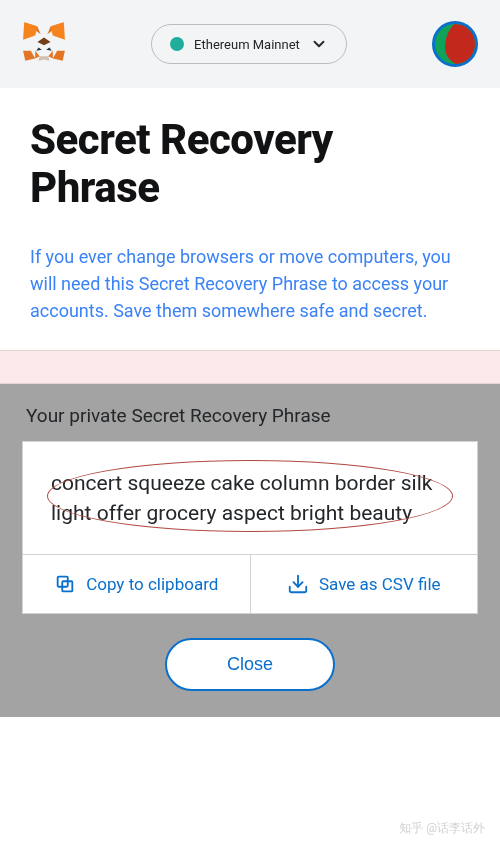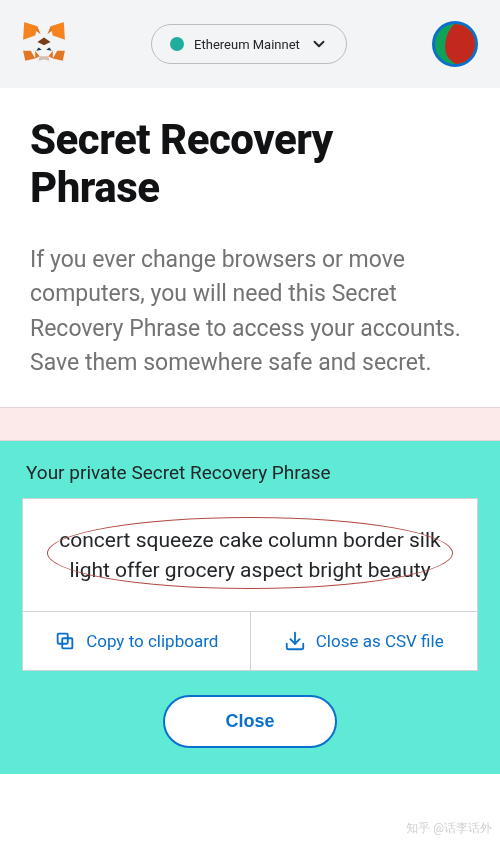--- a/index.html
+++ b/index.html
@@ -59,50 +59,49 @@
   }
   h1 {
     font-size: 42px;
     line-height: 1.15;
     letter-spacing: -0.5px;
     color: #111214;
     font-weight: 800;
     margin-bottom: 30px;
   }
   .desc {
-    font-size: 23px;
+    font-size: 18px;
     line-height: 1.5;
-    color: #737373;
+    color: #3b82f6;
   }
   .pink-strip {
     margin-top: 26px;
     height: 34px;
     background: #fceaea;
     border-top: 1px solid #e6d3d3;
     border-bottom: 1px solid #e6d3d3;
   }
   .phrase-section {
-    background: #5eead4;
+    background: #a3a3a3;
     padding: 20px 22px 26px 22px;
   }
   .phrase-label {
     font-size: 19px;
     color: #24272a;
     margin-bottom: 14px;
     padding-left: 4px;
   }
   .phrase-box {
     border: 1.5px solid #cfd3d8;
     background: #fff;
   }
   .phrase-text {
     padding: 26px 28px;
     font-size: 21px;
     line-height: 1.45;
-    text-align: center;
     color: #24272a;
     position: relative;
   }
   .ellipse-marker {
     position: absolute;
     left: 24px; right: 24px;
     top: 18px; bottom: 22px;
     border: 1px solid #b34a44;
     border-radius: 50%;
     pointer-events: none;
@@ -132,28 +131,28 @@
   .close-wrap {
     display: flex;
     justify-content: center;
     padding-top: 24px;
   }
   .close-btn {
     border: 2px solid #0b6fcc;
     color: #0b6fcc;
     background: #fff;
     font-size: 18px;
-    font-weight: 700;
+    font-weight: 400;
     padding: 14px 60px;
     border-radius: 999px;
     cursor: pointer;
   }
   .watermark {
     position: fixed;
-    right: 8px; bottom: 8px;
+    right: 15px; bottom: 8px;
     font-size: 12px;
     color: #d0d0d0;
   }
 </style>
 </head>
 <body>
 
 <div class="header">
   <div class="fox-logo">
     <svg viewBox="0 0 40 40">
@@ -211,21 +210,21 @@
         <span>Copy to clipboard</span>
       </div>
       <div class="action-btn">
         <span class="icon-sm">
           <svg viewBox="0 0 24 24" fill="none" stroke="#0b6fcc" stroke-width="2" stroke-linecap="round" stroke-linejoin="round">
             <path d="M21 15v4a2 2 0 0 1-2 2H5a2 2 0 0 1-2-2v-4"></path>
             <polyline points="7 10 12 15 17 10"></polyline>
             <line x1="12" y1="15" x2="12" y2="3"></line>
           </svg>
         </span>
-        <span>Close as CSV file</span>
+        <span>Save as CSV file</span>
       </div>
     </div>
   </div>
 
   <div class="close-wrap">
     <button class="close-btn">Close</button>
   </div>
 </div>
 
 <div class="watermark">知乎 @话李话外</div>

